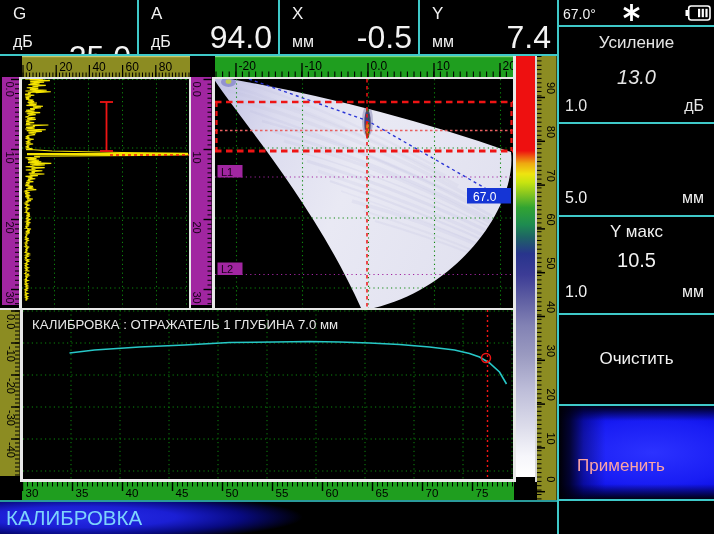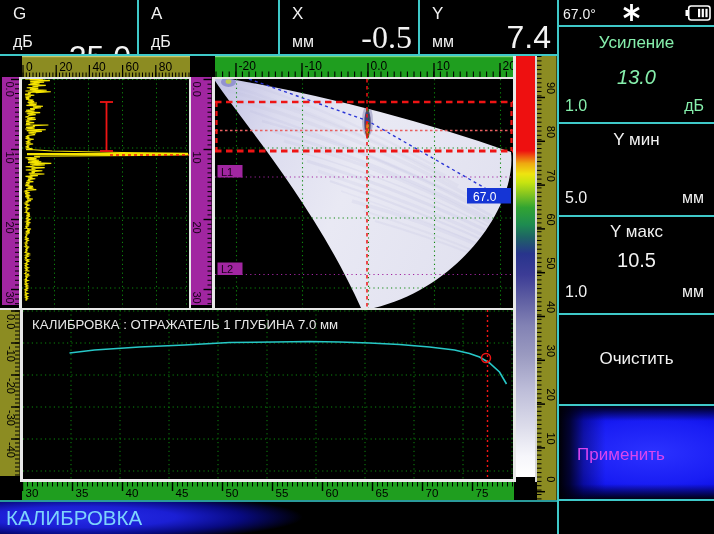--- a/index.html
+++ b/index.html
@@ -1,34 +1,35 @@
 <!DOCTYPE html>
 <html><head><meta charset="utf-8"><style>
 html,body{margin:0;padding:0;background:#000;}
 #scr{position:relative;width:714px;height:534px;background:#000;overflow:hidden;
  font-family:"Liberation Sans",sans-serif;}
 .abs{position:absolute;}
 .w{color:#f2f2f2;}
-.g{color:#86efac;}
+.g{color:#e5e5e5;}
 svg{display:block;}
 </style></head><body>
 <div id="scr">
 <div class="abs" style="left:0px;top:0;width:137px;height:54px;">
       <div class="abs w" style="left:13px;top:4px;font-size:17px;">G</div>
       <div class="abs w" style="left:13px;top:33px;font-size:16px;">дБ</div>
       <div class="abs w" style="right:6px;top:21px;font-size:32px;line-height:1;margin-top:20px;">25.0</div>
     </div>
     <div class="abs" style="left:138px;top:0;width:140px;height:54px;">
       <div class="abs w" style="left:13px;top:4px;font-size:17px;">A</div>
       <div class="abs w" style="left:13px;top:33px;font-size:16px;">дБ</div>
+      <div class="abs w" style="right:6px;top:21px;font-size:32px;line-height:1;">94.0</div>
     </div>
     <div class="abs" style="left:279px;top:0;width:139px;height:54px;">
       <div class="abs w" style="left:13px;top:4px;font-size:17px;">X</div>
       <div class="abs w" style="left:13px;top:33px;font-size:16px;">мм</div>
-      <div class="abs w" style="right:6px;top:21px;font-size:32px;line-height:1;font-family:Liberation Serif, serif;">-0.5</div>
+      <div class="abs w" style="right:6px;top:21px;font-size:32px;line-height:1;">-0.5</div>
     </div>
     <div class="abs" style="left:419px;top:0;width:138px;height:54px;">
       <div class="abs w" style="left:13px;top:4px;font-size:17px;">Y</div>
       <div class="abs w" style="left:13px;top:33px;font-size:16px;">мм</div>
       <div class="abs w" style="right:6px;top:21px;font-size:32px;line-height:1;">7.4</div>
     </div>
     <div class="abs" style="left:137px;top:0;width:2px;height:54px;background:#3fc9c9;"></div>
     <div class="abs" style="left:278px;top:0;width:2px;height:54px;background:#3fc9c9;"></div>
     <div class="abs" style="left:418px;top:0;width:2px;height:54px;background:#3fc9c9;"></div>
     <div class="abs" style="left:0;top:53.5px;width:557px;height:2px;background:#3fc9c9;"></div>
@@ -51,30 +52,29 @@
     <div class="abs" style="left:559px;top:24.5px;width:155px;height:2px;background:#3fc9c9;"></div>
     <div class="abs" style="left:557px;top:121.5px;width:157px;height:2px;background:#3fc9c9;"></div>
     <div class="abs" style="left:557px;top:215px;width:157px;height:2px;background:#3fc9c9;"></div>
     <div class="abs" style="left:557px;top:312.5px;width:157px;height:2px;background:#3fc9c9;"></div>
     <div class="abs" style="left:557px;top:403.5px;width:157px;height:2px;background:#3fc9c9;"></div>
     <div class="abs" style="left:557px;top:498.5px;width:157px;height:2px;background:#3fc9c9;"></div>
     <div class="abs g" style="left:559px;top:33px;width:155px;text-align:center;font-size:17px;">Усиление</div>
     <div class="abs g" style="left:559px;top:66px;width:155px;text-align:center;font-size:20px;font-style:italic;">13.0</div>
     <div class="abs g" style="left:565px;top:97px;font-size:16px;">1.0</div>
     <div class="abs g" style="right:10px;top:97px;font-size:16px;">дБ</div>
-    <div class="abs w" style="left:559px;top:130px;width:155px;text-align:center;font-size:17px;">Y мин</div>
     <div class="abs w" style="left:565px;top:189px;font-size:16px;">5.0</div>
     <div class="abs w" style="right:10px;top:189px;font-size:16px;">мм</div>
     <div class="abs w" style="left:559px;top:222px;width:155px;text-align:center;font-size:17px;">Y макс</div>
     <div class="abs w" style="left:559px;top:249px;width:155px;text-align:center;font-size:20px;">10.5</div>
     <div class="abs w" style="left:565px;top:283px;font-size:16px;">1.0</div>
     <div class="abs w" style="right:10px;top:283px;font-size:16px;">мм</div>
     <div class="abs w" style="left:559px;top:349px;width:155px;text-align:center;font-size:17px;">Очистить</div>
     <div class="abs" style="left:559px;top:405.5px;width:155px;height:93px;background:linear-gradient(90deg, rgba(0,0,5,1) 0%, rgba(0,0,20,0.85) 7%, rgba(0,0,50,0.4) 16%, rgba(0,0,80,0) 30%),linear-gradient(180deg, rgba(0,0,8,0.95) 0%, rgba(10,10,120,0) 16%, rgba(10,10,120,0) 84%, rgba(0,0,8,0.95) 100%),radial-gradient(ellipse 120% 75% at 60% 50%, #2c32ff 0%, #191df4 45%, #0406dc 75%, #0000b4 100%);"></div>
-    <div class="abs" style="left:559px;top:445px;width:124px;text-align:center;font-size:17px;color:#d946ef;">Применить</div>
+    <div class="abs" style="left:559px;top:456px;width:124px;text-align:center;font-size:17px;color:#fca5a5;">Применить</div>
     <svg class="abs" style="left:22px;top:56px;" width="168" height="21" viewBox="0 0 168 21">
       <rect x="0" y="0" width="168" height="21" fill="#8c8c22"></rect>
       <rect x="0" y="0" width="168" height="1.2" fill="#c8c870"></rect>
       <g>
         <line x1="1.0" y1="16.5" x2="1.0" y2="21" stroke="#000" stroke-width="1"></line>
         <line x1="4.3" y1="16.5" x2="4.3" y2="21" stroke="#000" stroke-width="1"></line>
         <line x1="7.6" y1="16.5" x2="7.6" y2="21" stroke="#000" stroke-width="1"></line>
         <line x1="11.0" y1="16.5" x2="11.0" y2="21" stroke="#000" stroke-width="1"></line>
         <line x1="14.3" y1="16.5" x2="14.3" y2="21" stroke="#000" stroke-width="1"></line>
         <line x1="17.6" y1="16.5" x2="17.6" y2="21" stroke="#000" stroke-width="1"></line>

